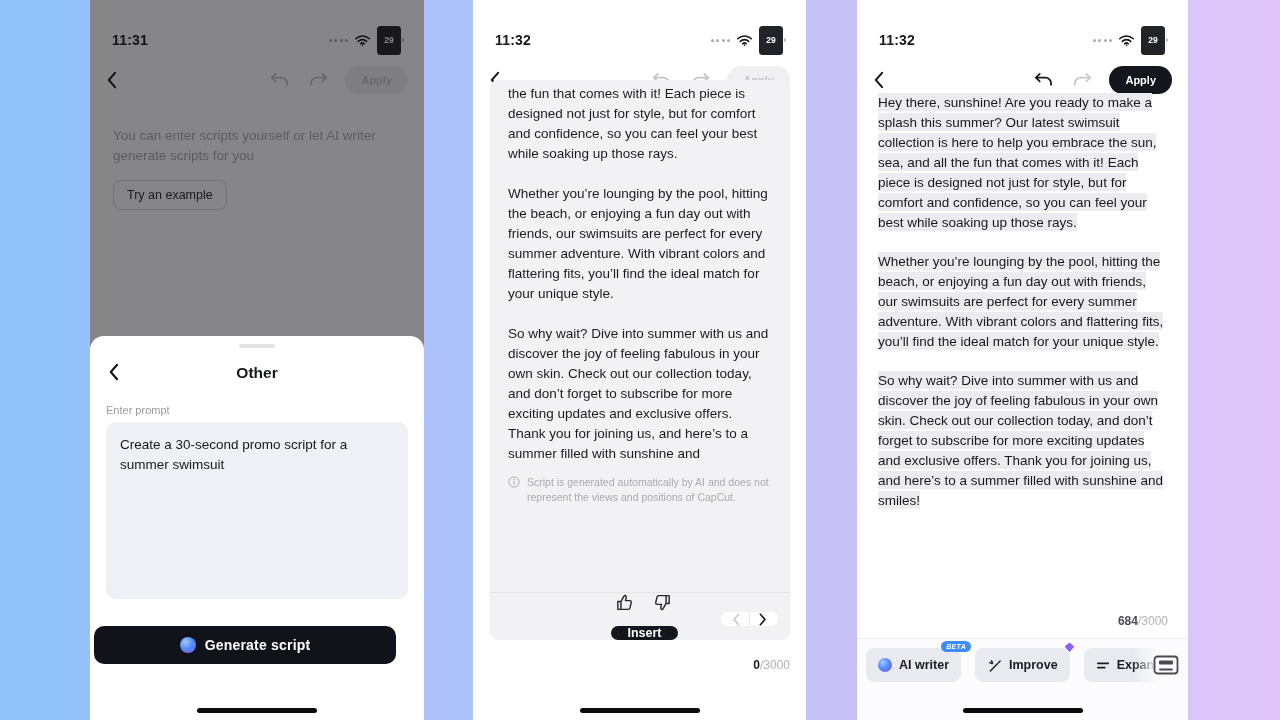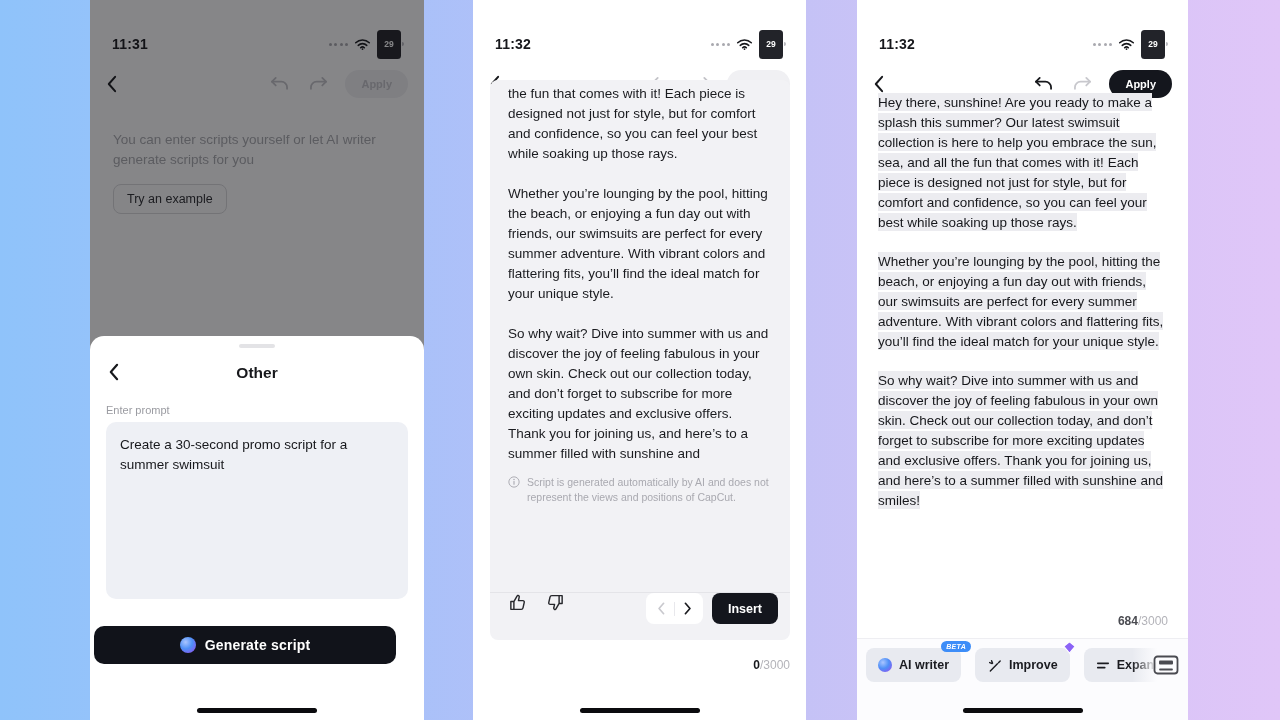--- a/index.html
+++ b/index.html
@@ -5,21 +5,21 @@
   html,body{margin:0;padding:0;}
   body{font-family:"Liberation Sans","DejaVu Sans",sans-serif;-webkit-font-smoothing:antialiased;}
   .stage{position:relative;width:1280px;height:720px;overflow:hidden;
     background:linear-gradient(90deg,#8fc3fa 0%,#9fc2fa 22%,#b3c0f8 42%,#c4c2f6 62%,#d5c4f7 82%,#e0c6f8 100%);}
   .phone{position:absolute;top:0;height:720px;background:#ffffff;overflow:hidden;}
   #phone-left{left:90px;width:334px;}
   #phone-middle{left:473px;width:333px;}
   #phone-right{left:857px;width:331px;}
 
   
-  .statusbar{height:32px;display:flex;align-items:center;justify-content:space-between;padding:28px 20px 0 22px;}
+  .statusbar{height:32px;display:flex;align-items:center;justify-content:space-between;padding:4px 20px 0 22px;margin-top:20px;}
   .sb-time{font-size:14px;font-weight:700;color:#17181c;letter-spacing:.2px;}
   .sb-right{display:flex;align-items:center;gap:6px;}
   .sig-dots{display:flex;gap:2.5px;align-items:center;}
   .sig-dots i{width:3px;height:3px;border-radius:50%;background:#a9a9af;display:block;}
   .batt{width:24px;height:29px;background:#222329;border-radius:3.5px;color:#fff;
     font-size:8.5px;font-weight:700;display:inline-flex;align-items:center;justify-content:center;}
   .batt-tip{width:2px;height:4.5px;background:#b9b9bf;border-radius:0 2px 2px 0;margin-left:1px;}
 
   
   .navbar{height:44px;display:flex;align-items:center;padding:0 16px;margin-top:2px;}
@@ -55,21 +55,21 @@
   .orb.small{width:14px;height:14px;}
 
   
   .script-panel{position:absolute;left:17px;right:16px;top:80px;height:560px;background:#f2f2f5;
     border-radius:8px;overflow:hidden;}
   .script-scroll{padding:4px 18px 0;}
   .script-scroll p{margin:0 0 20px;font-size:13.5px;line-height:20px;color:#1a1b1f;}
   .disclaimer{display:flex;gap:7px;margin:11px 0 0;padding:0 18px;color:#a9a9b0;font-size:10.5px;line-height:15px;}
   .disclaimer .info-ic{flex:none;margin-top:1px;}
   .panel-actions{position:absolute;left:0;right:0;bottom:0;height:47px;border-top:1px solid #e4e4e8;
-    display:flex;align-items:flex-start;padding:0 12px;}
+    display:flex;align-items:center;padding:0 12px;flex-direction:column;}
   .thumbs{display:flex;align-items:center;gap:19px;margin-left:6px;color:#26272c;}
   .pager{margin-left:auto;background:#ffffff;border-radius:8px;height:31px;display:flex;align-items:center;
     padding:0 11px;gap:9px;}
   .pager .divider{width:1px;height:14px;background:#e8e8ec;}
   .pager .prev{color:#c9c9ce;}
   .pager .next{color:#1a1b1f;}
   .insert{margin-left:9px;height:31px;padding:0 16px;background:#14161d;color:#fff;border:none;border-radius:8px;
     font-size:12.5px;font-weight:600;font-family:inherit;}
   .counter{position:absolute;right:16px;font-size:12px;color:#b3b3b9;}
   .counter .cur{color:#4a4b51;font-weight:600;}

